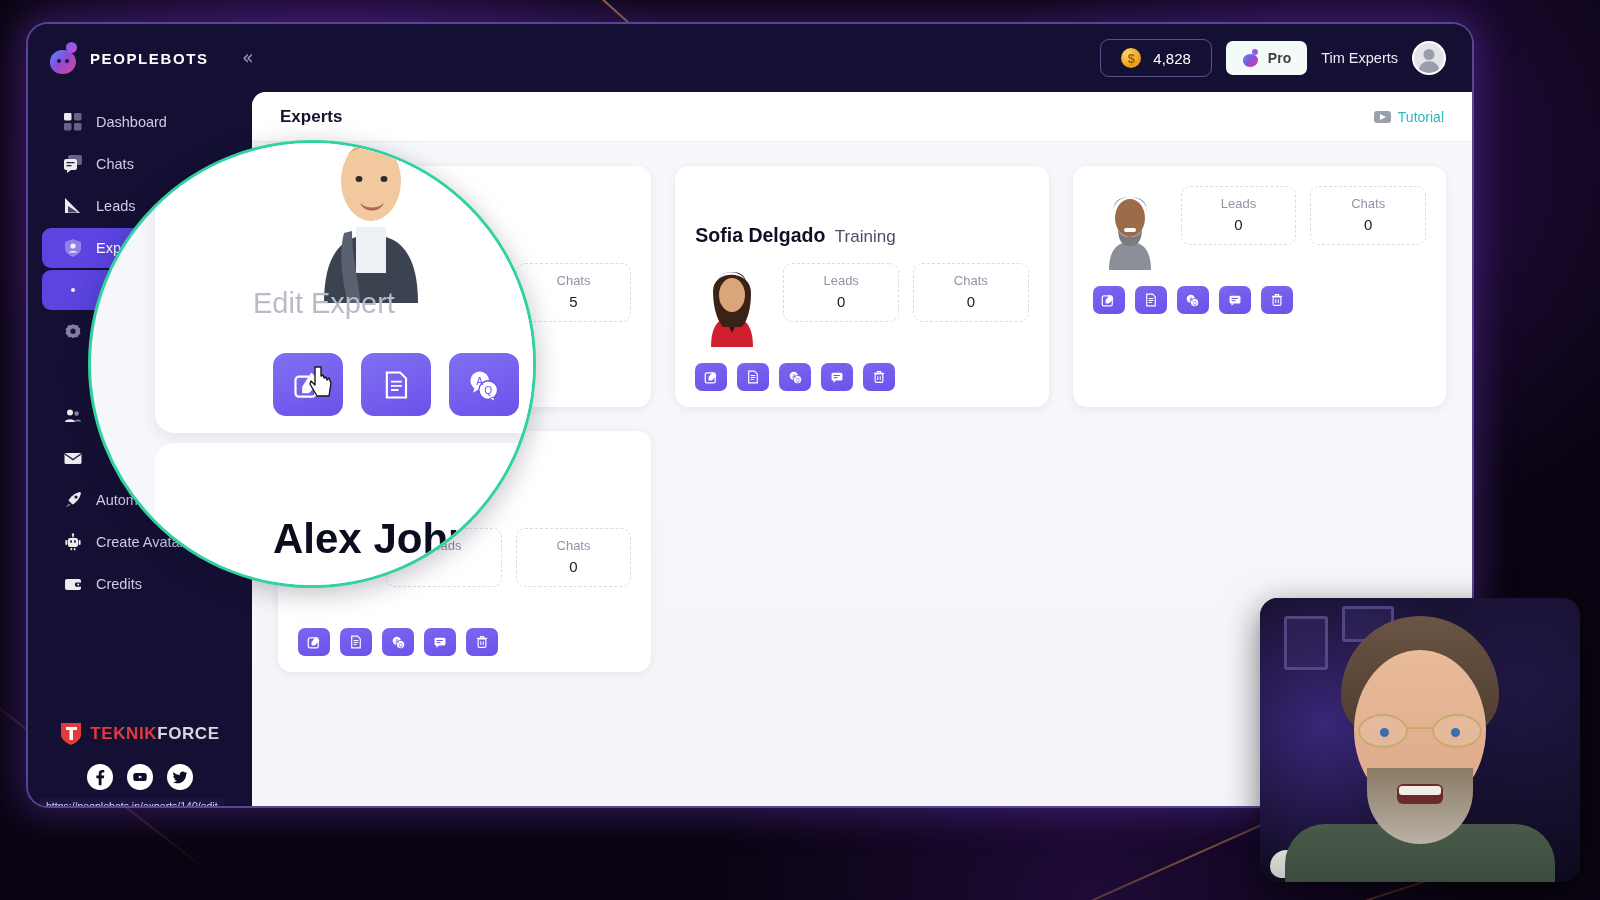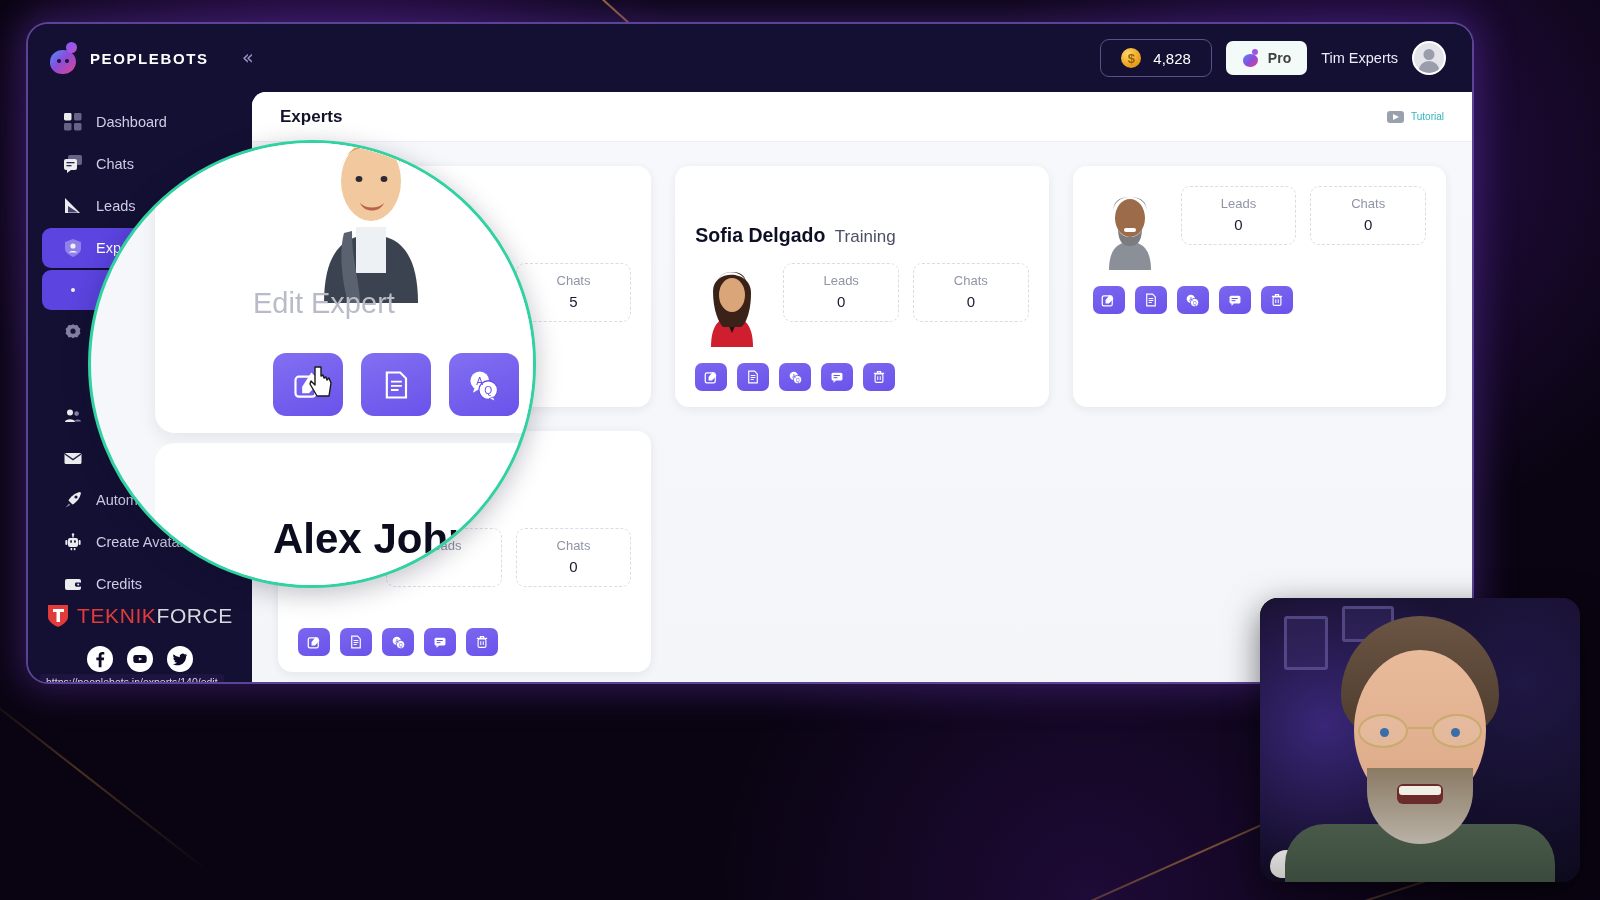--- a/index.html
+++ b/index.html
@@ -40,21 +40,21 @@
   .s1 { width: 620px; left: 250px; top: -40px; transform: rotate(42deg); }
   .s2 { width: 420px; left: 60px; top: 250px; transform: rotate(48deg); opacity:.5; }
   .s3 { width: 700px; left: 880px; bottom: 60px; transform: rotate(-24deg); opacity:.55; }
   .s4 { width: 520px; left: 1080px; bottom: -10px; transform: rotate(-18deg); opacity:.4; }
   .s5 { width: 300px; left: -60px; bottom: 120px; transform: rotate(38deg); opacity:.35; }
 
   
   .app-frame {
     position: absolute;
     left: 26px; top: 22px;
-    width: 1448px; height: 662px;
+    width: 1448px; height: 786px;
     border-radius: 22px;
     border: 2px solid rgba(150,110,230,.55);
     box-shadow: 0 0 34px 8px rgba(110,60,200,.35);
     background: #141033;
     overflow: hidden;
     display: flex;
     flex-direction: column;
   }
 
   .frame-inner { display: flex; flex: 1; min-height: 0; }
@@ -116,21 +116,21 @@
   }
 
   .sidebar-foot { margin-top: auto; padding-bottom: 16px; }
   .tf-logo {
     display: flex; align-items: center; justify-content: center; gap: 8px;
     margin-bottom: 18px;
   }
   .tf-mark {
     width: 22px; height: 24px; flex: none; position: relative;
   }
-  .tf-text { font-size: 21px; font-weight: 400; letter-spacing: .6px; }
+  .tf-text { font-size: 17px; font-weight: 700; letter-spacing: .6px; }
   .tf-text .red { color: #e23b3b; }
   .tf-text .grey { color: #d7d7de; }
   .socials { display: flex; justify-content: center; gap: 14px; }
   .soc {
     width: 26px; height: 26px; border-radius: 50%; background: #fff;
     display: flex; align-items: center; justify-content: center;
     cursor: pointer; flex: none;
   }
 
   .status-url {
@@ -153,21 +153,21 @@
   .main-head {
     height: 50px; background: #fff;
     display: flex; align-items: center; justify-content: space-between;
     padding: 0 28px;
     border-bottom: 1px solid #eceef3;
     flex: none;
   }
   .page-title { font-size: 17px; font-weight: 700; color: #12132b; }
   .tutorial {
     display: flex; align-items: center; gap: 7px;
-    color: #2fb6c0; font-size: 10px; cursor: pointer;
+    color: #2fb6c0; font-size: 14px; cursor: pointer;
   }
   .tut-ico {
     width: 17px; height: 12px; border-radius: 3px; background: #9aa1ae;
     position: relative; flex: none;
   }
   .tut-ico::after {
     content: ""; position: absolute; left: 6px; top: 3px;
     border-left: 6px solid #fff;
     border-top: 3px solid transparent; border-bottom: 3px solid transparent;
   }

